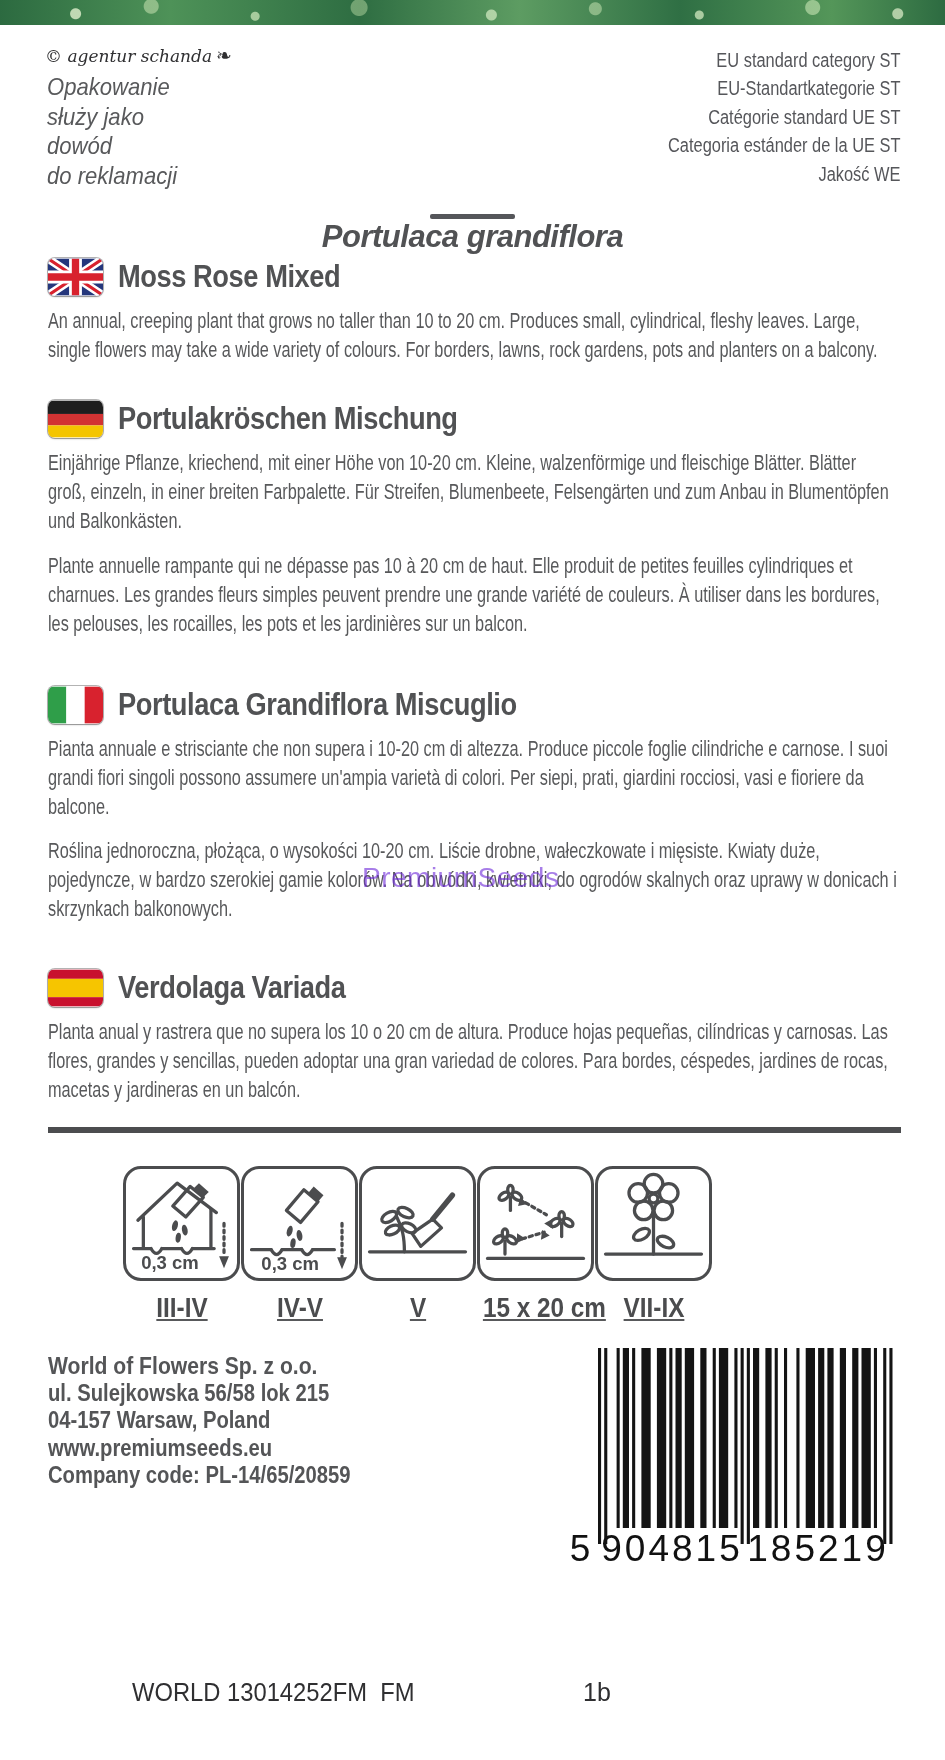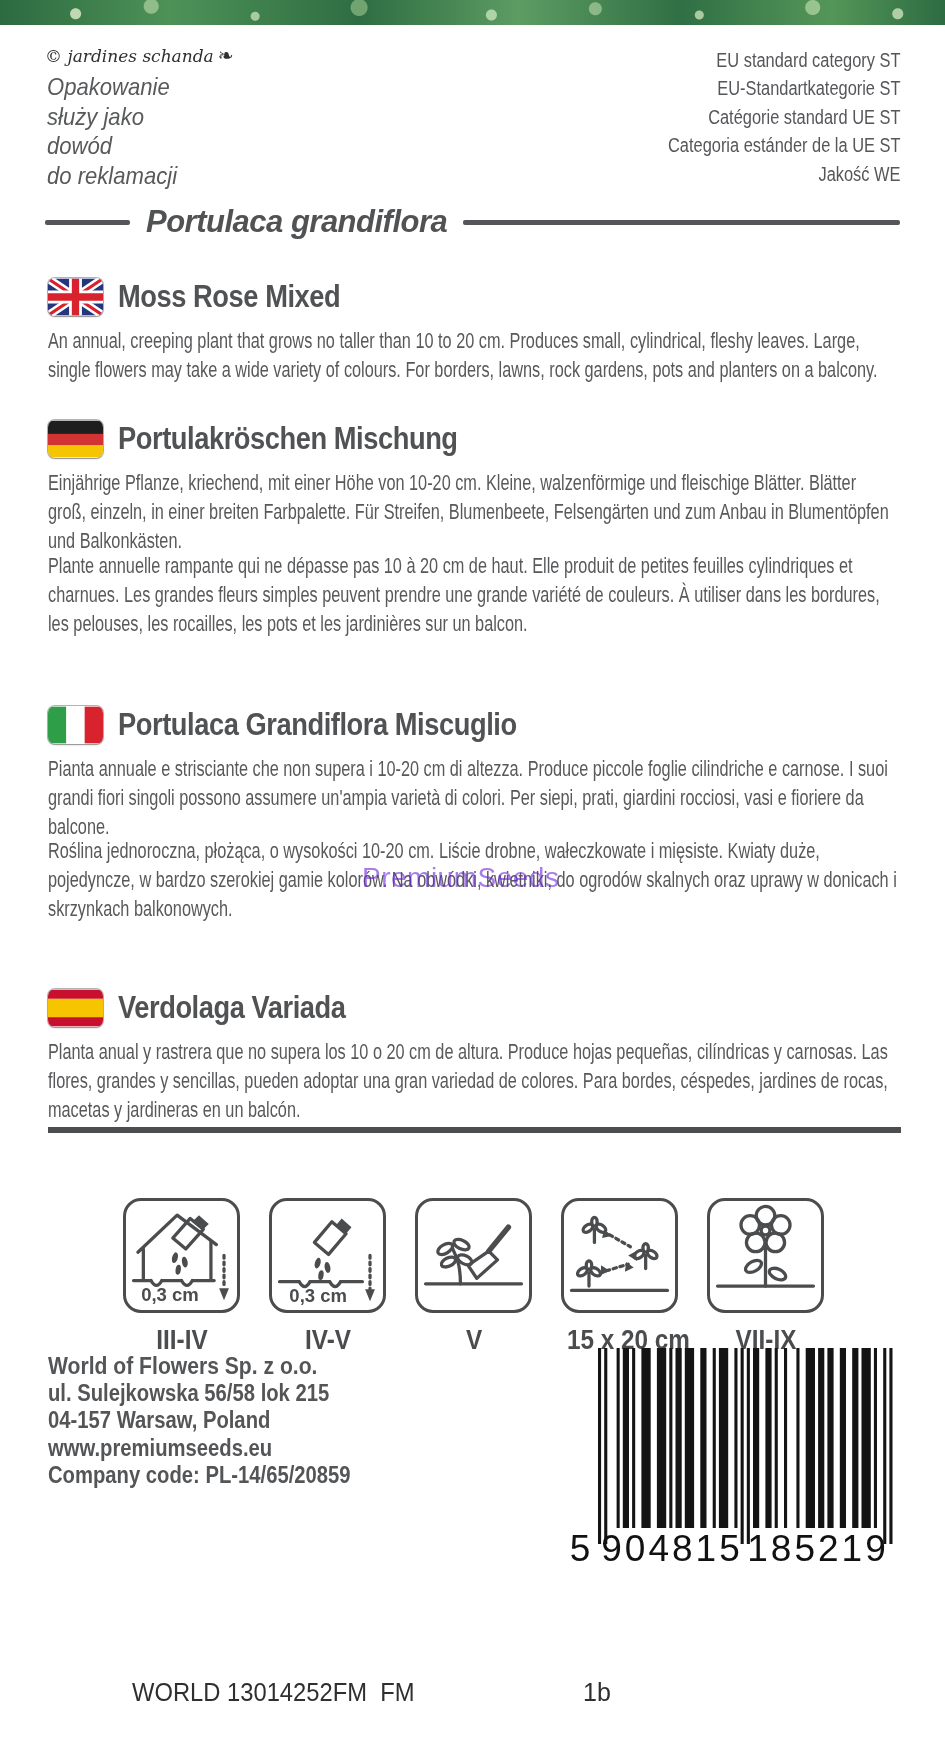--- a/index.html
+++ b/index.html
@@ -18,39 +18,39 @@
       radial-gradient(circle at 86% 30%, rgba(200,230,180,.6) 0 7px, transparent 8px),
       radial-gradient(circle at 95% 55%, rgba(225,240,205,.7) 0 5px, transparent 6px),
       linear-gradient(90deg,#2c6a40,#4e9258 18%,#2e6d42 38%,#5d9c62 55%,#2f6f44 72%,#549659 88%,#2d6b41);}
   .copyright{position:absolute;left:45px;top:44px;font-family:"DejaVu Serif",serif;
     font-style:italic;font-size:17px;color:#2f2f31;}
   .copyright .swoosh{font-style:normal;font-size:19px;margin-left:4px;}
   .claim{position:absolute;left:47px;top:72px;font-style:italic;font-size:24px;
     line-height:29.5px;color:#58595b;transform:scaleX(.92);transform-origin:left top;}
   .eu-cat{position:absolute;right:45px;top:46px;text-align:right;font-size:20px;
     line-height:28.4px;color:#55565a;transform:scaleX(.82);transform-origin:right top;}
-  .title-row{position:absolute;left:45px;right:45px;top:204px;display:flex;align-items:center;}
+  .title-row{position:absolute;left:45px;right:45px;top:214px;display:flex;align-items:center;flex-direction:column;}
   .rule{height:5px;background:#55565a;border-radius:2px;}
   .rule-left{width:85px;}
   .rule-right{flex:1;}
   .title-row h1{margin:0 16px;font-size:31px;line-height:36px;font-style:italic;
     font-weight:bold;color:#515254;letter-spacing:-.5px;white-space:nowrap;}
   .lang{position:absolute;left:48px;right:0;}
-  .sec-head{display:flex;align-items:center;height:38px;margin-top:20px;}
+  .sec-head{display:flex;align-items:center;height:38px;}
   .flag{display:inline-block;width:55px;height:38px;border-radius:7px;overflow:hidden;
     box-shadow:0 0 0 1px rgba(90,90,90,.45), 0 1px 2px rgba(0,0,0,.25);flex:0 0 auto;}
   .flag svg{display:block;}
   .sec-head h2{margin:0 0 0 15px;font-size:31px;font-weight:bold;color:#515254;
     letter-spacing:-.5px;white-space:nowrap;transform:scaleX(.88);transform-origin:left center;}
   .lang p{margin:10px 0 0 0;width:1148px;transform:scaleX(.74);transform-origin:left top;
     font-size:22px;line-height:29px;color:#58595b;letter-spacing:0;}
   .watermark{position:absolute;left:362px;top:862px;font-size:28px;color:#6d28d9;
     opacity:.6;letter-spacing:.5px;}
   .divider{position:absolute;left:48px;top:1127px;width:853px;height:6px;background:#4c4d4f;}
-  .pictos{position:absolute;left:123px;top:1198px;width:702px;display:flex;justify-content:space-between;}
+  .pictos{position:absolute;left:123px;top:1166px;width:702px;display:flex;justify-content:flex-start;text-decoration:underline;}
   .cell{width:118px;text-align:center;}
   .pbox{width:111px;height:109px;border:3.5px solid #4b4c4e;border-radius:18px;background:#fff;}
   .pbox svg{display:block;width:111px;height:109px;}
   .plabel{margin-top:12px;font-size:27px;font-weight:bold;color:#4b4c4e;white-space:nowrap;
     transform:scaleX(.9);transform-origin:center top;}
   .company{position:absolute;left:48px;top:1352px;font-size:23px;line-height:27.5px;
     color:#545557;font-weight:bold;transform:scaleX(.88);transform-origin:left top;white-space:nowrap;}
   .company .co-name{font-size:24px;}
   .barcode{position:absolute;left:558px;top:1348px;}
   .bc-digit{font-family:"Liberation Sans",sans-serif;font-size:37px;fill:#111;}
@@ -62,21 +62,21 @@
   .icon-text{font-family:"Liberation Sans",sans-serif;font-size:17px;font-weight:bold;fill:#4b4c4e;}
 </style>
 </head>
 <body>
 
 <div class="page">
 
   <div class="grass-strip"></div>
 
   <div class="copyright">
-    <span>© jardines schanda</span><span class="swoosh">❧</span>
+    <span>© agentur schanda</span><span class="swoosh">❧</span>
   </div>
 
   <div class="claim">
     <div>Opakowanie</div>
     <div>służy jako</div>
     <div>dowód</div>
     <div>do reklamacji</div>
   </div>
 
   <div class="eu-cat">

